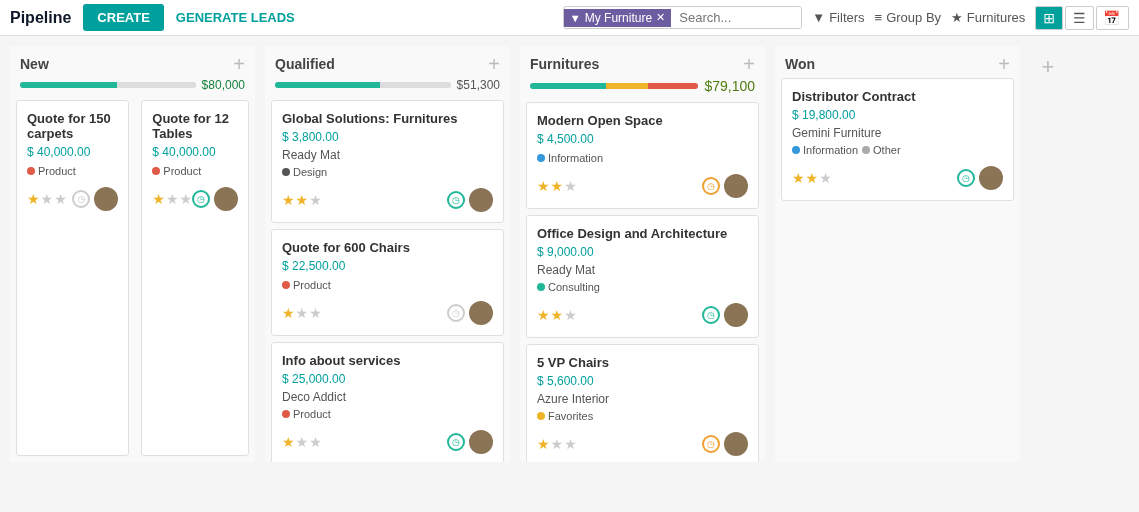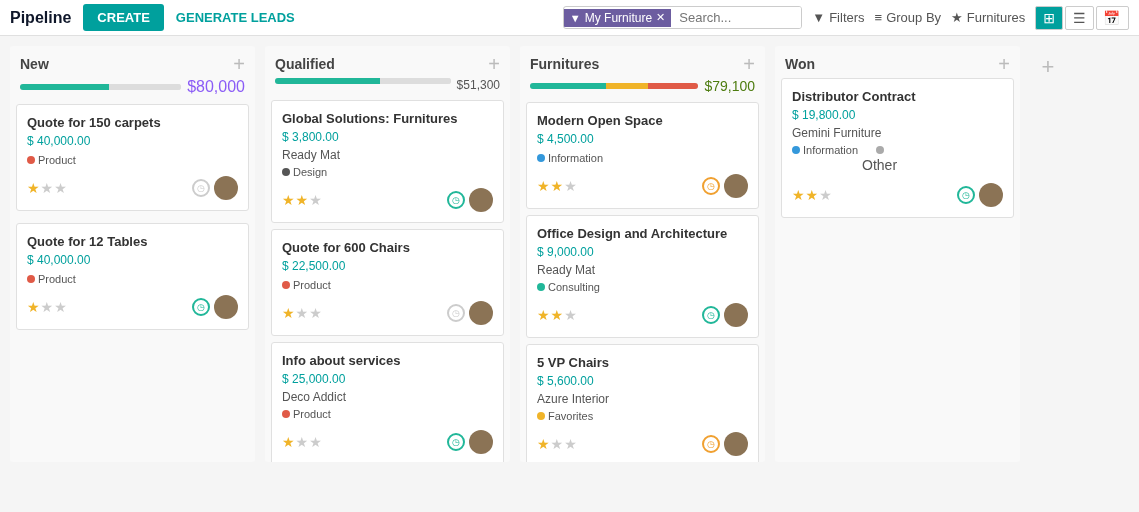--- a/index.html
+++ b/index.html
@@ -49,23 +49,23 @@
 <div style="width: 245px; min-width: 245px; background: rgb(249, 249, 249); border-radius: 3px; margin-right: 10px; display: flex; flex-direction: column;">
       <div style="display: flex; align-items: center; justify-content: space-between; padding: 8px 10px 4px;">
     <span style="font-size:14px; font-weight:bold; color:#444;">New</span>
     <button style="background:none; border:none; font-size:20px; color:#bbb; cursor:pointer; line-height:1;">+</button>
   </div>
       <div style="display: flex; align-items: center; padding: 0px 10px 8px; gap: 6px;">
         <div style="flex: 1 1 0%; height: 6px; border-radius: 3px; overflow: hidden; display: flex; background: rgb(221, 221, 221);">
           <div style="height: 100%; width: 55%; background: rgb(33, 183, 153);"></div>
           <div style="height: 100%; width: 45%; background: rgb(221, 221, 221);"></div>
         </div>
-        <span style="font-size: 16px; color: #8b5cf6; white-space: nowrap;">$80,000</span>
-      </div>
-      <div style="flex: 1 1 0%; overflow-y: auto; padding: 0px 6px 6px; display: flex; flex-direction: column; gap: 12px;">
+        <span style="font-size: 12px; color: #15803d; white-space: nowrap;">$80,000</span>
+      </div>
+      <div style="flex: 1 1 0%; overflow-y: auto; padding: 0px 6px 6px; display: flex; gap: 12px;">
         <div style="background: rgb(255, 255, 255); border: 1px solid rgb(224, 224, 224); border-radius: 3px; padding: 10px; cursor: pointer;"><div style="font-size:13px; font-weight:bold; color:#333; margin-bottom:4px;">Quote for 150 carpets</div><div style="color:#00a09d; font-size:12px; margin-bottom:4px;">$ 40,000.00</div><div style="display:inline-flex; align-items:center; gap:3px; font-size:11px; margin-bottom:4px; margin-right:4px;">
         <span style="width:8px; height:8px; border-radius:50%; display:inline-block; background:#e05a47;"></span>
         <span style="color:#555;">Product</span>
       </div><div style="display:flex; align-items:center; justify-content:space-between; margin-top:6px;">
       <div style="display:flex; gap:1px;">
               <span style="font-size:14px; color:#f0b429;">★</span>
               <span style="font-size:14px; color:#ccc;">★</span>
               <span style="font-size:14px; color:#ccc;">★</span>
             </div>
       <div style="display:flex; gap:4px; align-items:center;">
@@ -87,21 +87,21 @@
         <div style="width:24px; height:24px; border-radius:50%; background:#8b7355; display:flex; align-items:center; justify-content:center; color:#fff; font-size:10px;"></div>
       </div>
     </div></div>
       </div>
     </div>
     <div style="width: 245px; min-width: 245px; background: rgb(249, 249, 249); border-radius: 3px; margin-right: 10px; display: flex; flex-direction: column;">
       <div style="display: flex; align-items: center; justify-content: space-between; padding: 8px 10px 4px;">
     <span style="font-size:14px; font-weight:bold; color:#444;">Qualified</span>
     <button style="background:none; border:none; font-size:20px; color:#bbb; cursor:pointer; line-height:1;">+</button>
   </div>
-      <div style="display: flex; padding: 0px 10px 8px; gap: 6px;">
+      <div style="display: flex; align-items: center; padding: 0px 10px 8px; gap: 6px;">
         <div style="flex: 1 1 0%; height: 6px; border-radius: 3px; overflow: hidden; display: flex; background: rgb(221, 221, 221);">
           <div style="height: 100%; width: 60%; background: rgb(33, 183, 153);"></div>
           <div style="height: 100%; width: 40%; background: rgb(221, 221, 221);"></div>
         </div>
         <span style="font-size: 12px; color: rgb(85, 85, 85); white-space: nowrap;">$51,300</span>
       </div>
       <div style="flex: 1 1 0%; overflow-y: auto; padding: 0px 6px 6px; display: flex; flex-direction: column; gap: 6px;">
         <div style="background: rgb(255, 255, 255); border: 1px solid rgb(224, 224, 224); border-radius: 3px; padding: 10px; cursor: pointer;"><div style="font-size:13px; font-weight:bold; color:#333; margin-bottom:4px;">Global Solutions: Furnitures</div><div style="color:#00a09d; font-size:12px; margin-bottom:4px;">$ 3,800.00</div><div style="font-size:12px; color:#555; margin-bottom:2px;">Ready Mat</div><div style="display:inline-flex; align-items:center; gap:3px; font-size:11px; margin-bottom:4px; margin-right:4px;">
         <span style="width:8px; height:8px; border-radius:50%; display:inline-block; background:#555;"></span>
         <span style="color:#555;">Design</span>
@@ -206,21 +206,21 @@
     </div>
     <div style="width: 245px; min-width: 245px; background: rgb(249, 249, 249); border-radius: 3px; margin-right: 10px; display: flex; flex-direction: column;">
       <div style="display: flex; align-items: center; justify-content: space-between; padding: 8px 10px 4px;">
     <span style="font-size:14px; font-weight:bold; color:#444;">Won</span>
     <button style="background:none; border:none; font-size:20px; color:#bbb; cursor:pointer; line-height:1;">+</button>
   </div>
       <div style="flex: 1 1 0%; overflow-y: auto; padding: 0px 6px 6px; display: flex; flex-direction: column; gap: 6px;">
         <div style="background: rgb(255, 255, 255); border: 1px solid rgb(224, 224, 224); border-radius: 3px; padding: 10px; cursor: pointer;"><div style="font-size:13px; font-weight:bold; color:#333; margin-bottom:4px;">Distributor Contract</div><div style="color:#00a09d; font-size:12px; margin-bottom:4px;">$ 19,800.00</div><div style="font-size:12px; color:#555; margin-bottom:2px;">Gemini Furniture</div><div style="display:inline-flex; align-items:center; gap:3px; font-size:11px; margin-bottom:4px; margin-right:4px;">
         <span style="width:8px; height:8px; border-radius:50%; display:inline-block; background:#3498db;"></span>
         <span style="color:#555;">Information</span>
-      </div><div style="display:inline-flex; align-items:center; gap:3px; font-size:14px; margin-bottom:4px; margin-right:4px;flex-direction:column;">
+      </div><div style="display:inline-flex; align-items:center; gap:3px; font-size:11px; margin-bottom:4px; margin-right:4px;">
         <span style="width:8px; height:8px; border-radius:50%; display:inline-block; background:#aaa;"></span>
         <span style="color:#555;">Other</span>
       </div><div style="display:flex; align-items:center; justify-content:space-between; margin-top:6px;">
       <div style="display:flex; gap:1px;">
               <span style="font-size:14px; color:#f0b429;">★</span>
               <span style="font-size:14px; color:#f0b429;">★</span>
               <span style="font-size:14px; color:#ccc;">★</span>
             </div>
       <div style="display:flex; gap:4px; align-items:center;">
         <div style="width:18px; height:18px; border-radius:50%; border:2px solid #21b799; display:flex; align-items:center; justify-content:center; font-size:9px; color:#21b799;">◷</div>

